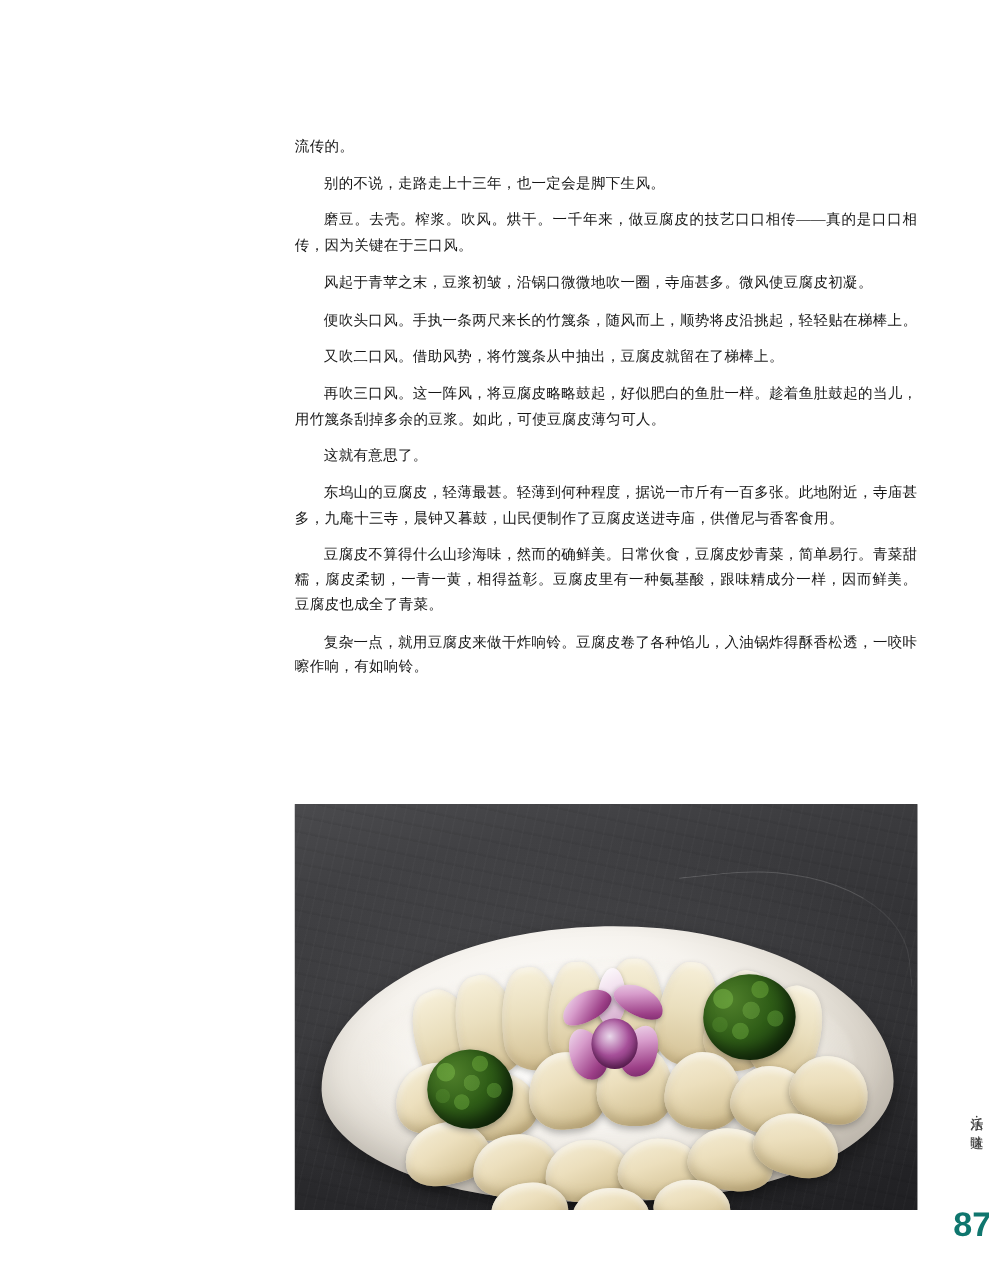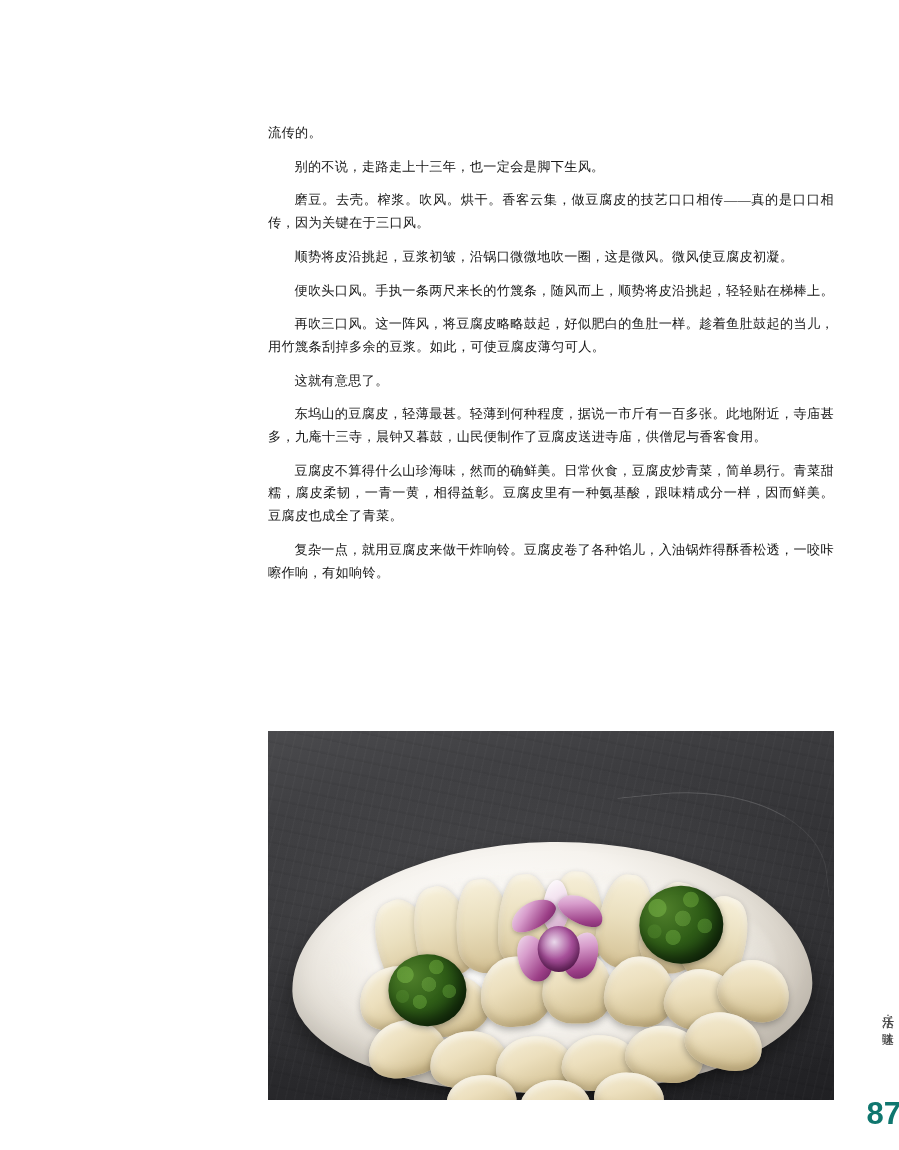--- a/index.html
+++ b/index.html
@@ -213,23 +213,24 @@
   }
 </style>
 </head>
 <body>
 
 <div class="page">
 
   <div class="text-column">
     <p class="para">流传的。</p>
     <p class="para indent">别的不说，走路走上十三年，也一定会是脚下生风。</p>
-    <p class="para indent">磨豆。去壳。榨浆。吹风。烘干。香客云集，做豆腐皮的技艺口口相传——真的是口口相传，因为关键在于三口风。</p>
-    <p class="para indent">顺势将皮沿挑起，豆浆初皱，沿锅口微微地吹一圈，这是微风。微风使豆腐皮初凝。</p>
+    <p class="para indent">磨豆。去壳。榨浆。吹风。烘干。一千年来，做豆腐皮的技艺口口相传——真的是口口相传，因为关键在于三口风。</p>
+    <p class="para indent">风起于青苹之末，豆浆初皱，沿锅口微微地吹一圈，寺庙甚多。微风使豆腐皮初凝。</p>
     <p class="para indent">便吹头口风。手执一条两尺来长的竹篾条，随风而上，顺势将皮沿挑起，轻轻贴在梯棒上。</p>
+    <p class="para indent">又吹二口风。借助风势，将竹篾条从中抽出，豆腐皮就留在了梯棒上。</p>
     <p class="para indent">再吹三口风。这一阵风，将豆腐皮略略鼓起，好似肥白的鱼肚一样。趁着鱼肚鼓起的当儿，用竹篾条刮掉多余的豆浆。如此，可使豆腐皮薄匀可人。</p>
     <p class="para indent">这就有意思了。</p>
     <p class="para indent">东坞山的豆腐皮，轻薄最甚。轻薄到何种程度，据说一市斤有一百多张。此地附近，寺庙甚多，九庵十三寺，晨钟又暮鼓，山民便制作了豆腐皮送进寺庙，供僧尼与香客食用。</p>
     <p class="para indent">豆腐皮不算得什么山珍海味，然而的确鲜美。日常伙食，豆腐皮炒青菜，简单易行。青菜甜糯，腐皮柔韧，一青一黄，相得益彰。豆腐皮里有一种氨基酸，跟味精成分一样，因而鲜美。豆腐皮也成全了青菜。</p>
     <p class="para indent">复杂一点，就用豆腐皮来做干炸响铃。豆腐皮卷了各种馅儿，入油锅炸得酥香松透，一咬咔嚓作响，有如响铃。</p>
   </div>
 
   <div class="figure" title="白色瓷盘中盛放的豆腐皮卷，配紫色兰花与绿色香芹装饰，置于深色石板桌面上">
     <div class="photo"></div>
     <div class="photo-wire"></div>

